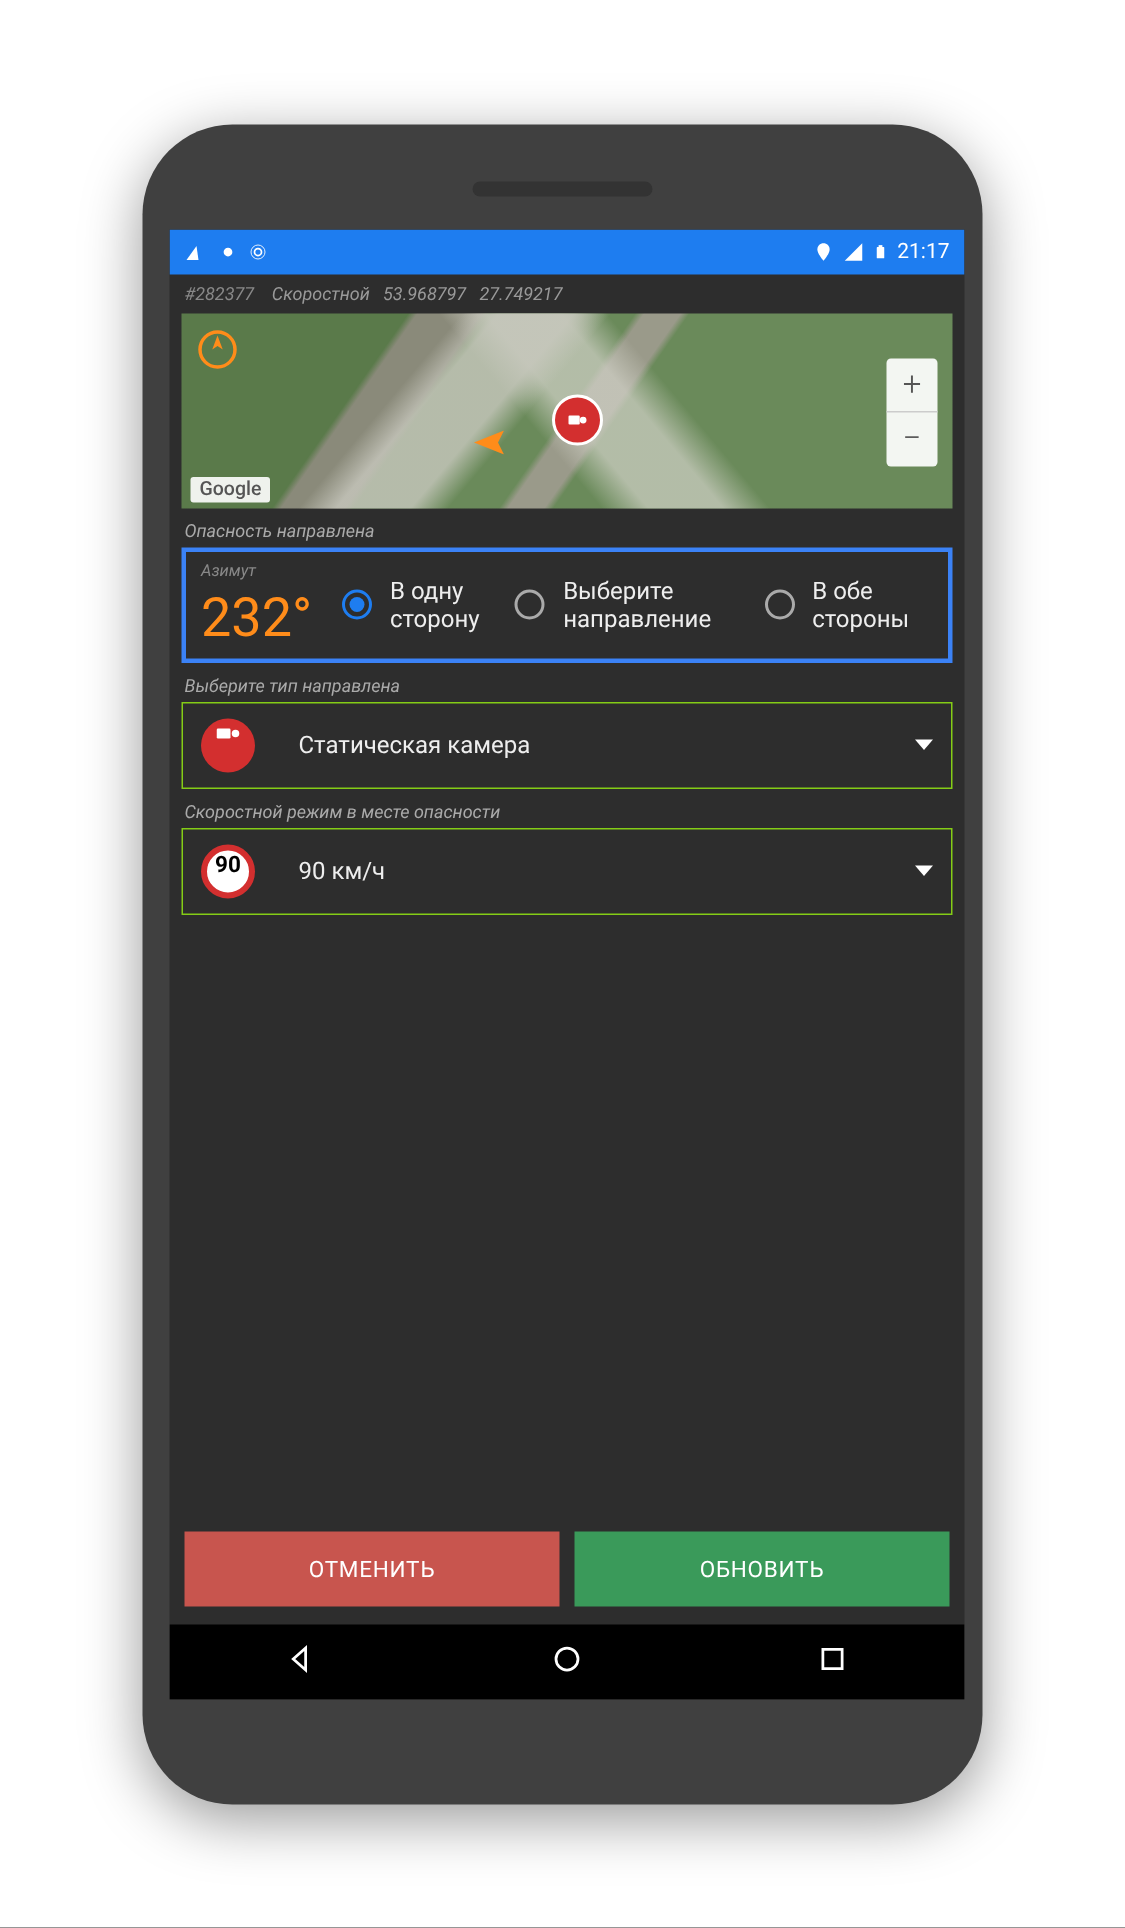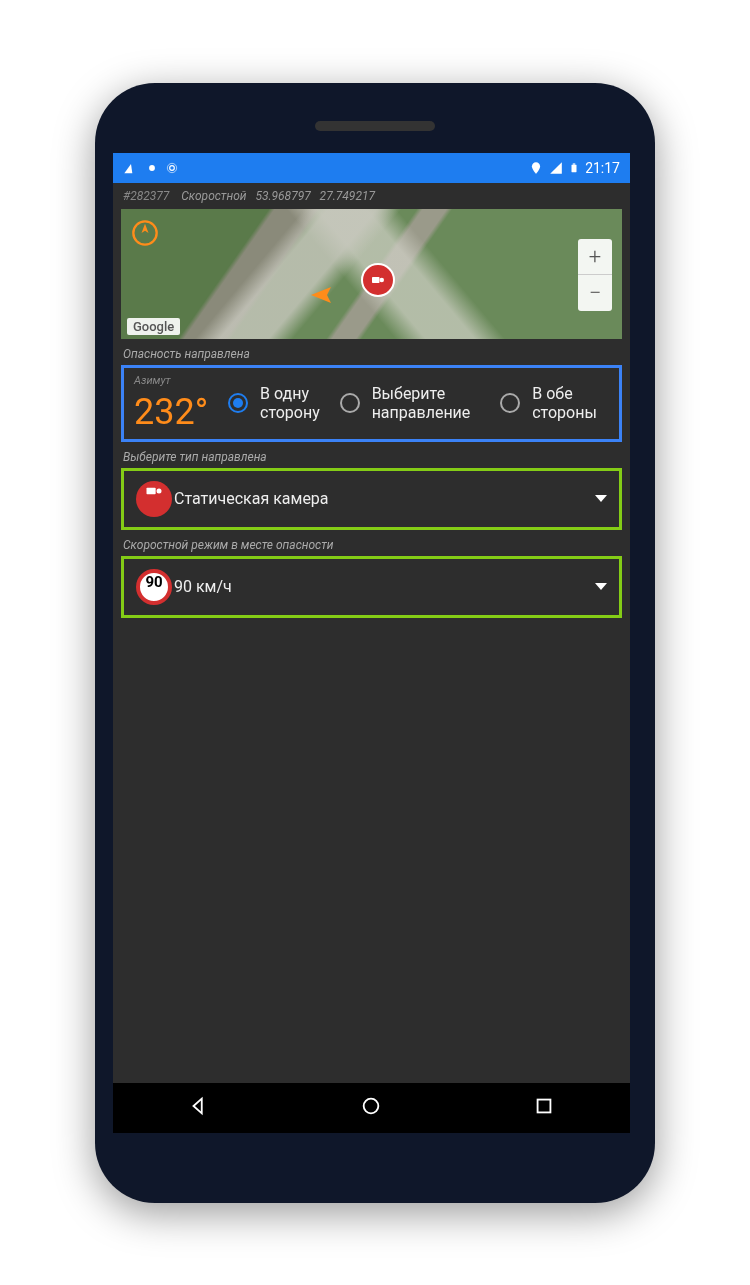--- a/index.html
+++ b/index.html
@@ -1,18 +1,18 @@
 <!DOCTYPE html>
 <html><head>
 <meta charset="utf-8">
 <style>
   * { margin: 0; padding: 0; box-sizing: border-box; font-family: Roboto, Arial, sans-serif; }
   body { background: #fff; width: 750px; height: 1285px; display: flex; align-items: center; justify-content: center; }
   .phone {
-    width: 560px; height: 1120px; background: #0f172a; border-radius: 60px; padding: 70px 25px 70px 18px;
+    width: 560px; height: 1120px; background: #404040; border-radius: 60px; padding: 70px 12px 70px 18px;
     position: relative; box-shadow: 0 10px 40px rgba(0,0,0,0.4);
   }
   .speaker { position: absolute; top: 38px; left: 50%; transform: translateX(-50%); width: 120px; height: 10px; background: #333; border-radius: 5px; }
   .screen { width: 100%; height: 100%; background: #2d2d2d; display: flex; flex-direction: column; overflow: hidden; }
   .statusbar { height: 30px; background: #1e7df0; display: flex; align-items: center; justify-content: space-between; padding: 0 10px; color: #fff; font-size: 14px; }
   .sb-left, .sb-right { display: flex; gap: 6px; align-items: center; }
   .sb-icon { display: inline-flex; }
   .info-row { font-size: 12px; color: #999; padding: 6px 10px; font-style: italic; }
   .info-id { color: #888; }
   .map {
@@ -42,21 +42,21 @@
   .azimuth-label { font-size: 11px; color: #888; font-style: italic; }
   .azimuth-value { font-size: 36px; color: #ff8c1a; font-weight: 400; margin-top: 4px; }
   .radio-list { flex: 1; display: flex; flex-direction: row; }
   .radio-item { display: flex; align-items: center; gap: 12px; padding: 8px 0; cursor: pointer;}
   .radio { width: 20px; height: 20px; border: 2px solid #aaa; border-radius: 50%; display: inline-flex; align-items: center; justify-content: center; flex-shrink: 0; }
   .radio.checked { border-color: #1e7df0; }
   .radio.checked::after { content: ""; width: 10px; height: 10px; background: #1e7df0; border-radius: 50%; }
   .radio-label { color: #eee; font-size: 16px; }
   .radio-divider { height: 1px; background: #555; margin: 2px 0; }
 
-  .dropdown { margin: 0 8px; border: 3px solid #84cc16; padding: 10px 12px; display: flex; align-items: center; gap: 2px; }
+  .dropdown { margin: 0 8px; border: 1px solid #84cc16; padding: 10px 12px; display: flex; align-items: center; gap: 29px; }
   .dd-icon { width: 36px; height: 36px; border-radius: 50%; display: flex; align-items: flex-start; justify-content: center; flex-shrink: 0; }
   .dd-icon.camera { background: #d32f2f; }
   .dd-icon.speed { background: #fff; border: 4px solid #d32f2f; }
   .dd-icon.speed span { color: #000; font-size: 15px; font-weight: 700; }
   .dd-label { flex: 1; color: #eee; font-size: 16px; }
   .dd-arrow { width: 0; height: 0; border-left: 6px solid transparent; border-right: 6px solid transparent; border-top: 7px solid #fff; }
 
   .spacer { flex: 1; }
   .footer-buttons { display: flex; gap: 10px; padding: 12px 10px; }
   .btn { flex: 1; height: 50px; display: flex; align-items: center; justify-content: center; color: #fff; font-size: 15px; letter-spacing: 0.5px; cursor: pointer; }
@@ -187,20 +187,24 @@
     <div class="dropdown">
       <div class="dd-icon speed">
         <span>90</span>
       </div>
       <div class="dd-label">90 км/ч</div>
       <div class="dd-arrow"></div>
     </div>
 
     <div class="spacer"></div>
 
+    <div class="footer-buttons">
+      <div class="btn cancel">ОТМЕНИТЬ</div>
+      <div class="btn update">ОБНОВИТЬ</div>
+    </div>
 
     <div class="navbar">
       <span>
         <svg viewBox="0 0 24 24" fill="none" stroke="#fff" stroke-width="2">
             <path d="M15 4 L6 12 L15 20 Z" fill="none"></path>
           </svg>
       </span>
       <span>
         <svg viewBox="0 0 24 24" fill="none" stroke="#fff" stroke-width="2">
             <circle cx="12" cy="12" r="8"></circle>

